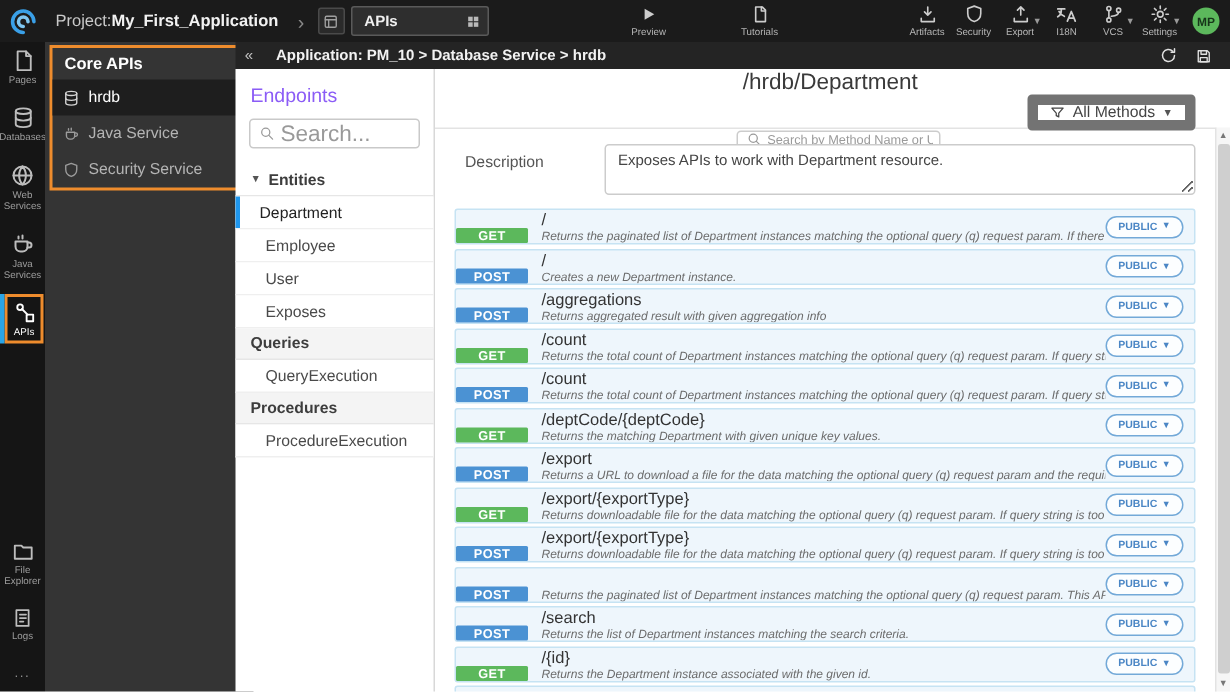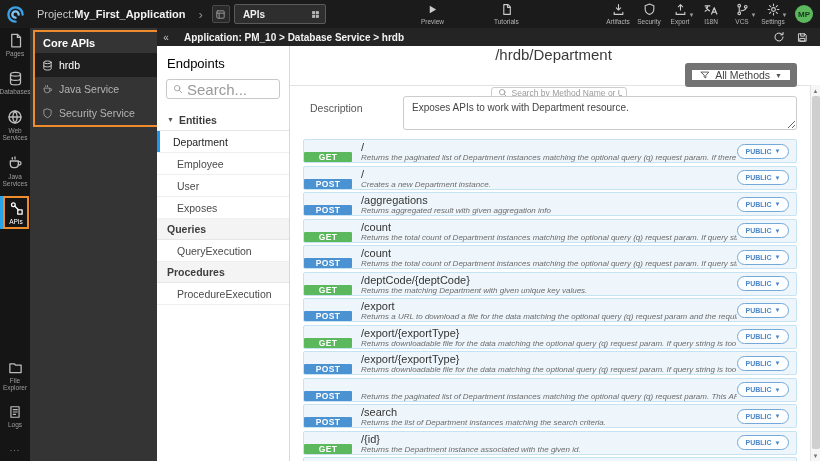--- a/index.html
+++ b/index.html
@@ -59,21 +59,21 @@
   
   #appheader { position:absolute; top:28px; left:157px; width:663px; height:18px; background:#242424;
                display:flex; align-items:center; }
   #collapse-btn { width:14px; text-align:center; color:#c2c2c2; font-size:10px; margin-left:2px; }
   #breadcrumb { font-size:10px; font-weight:bold; margin-left:11px; color:#f2f2f2; white-space:nowrap; }
   #appheader .hicons { margin-left:auto; display:flex; gap:12px; padding-right:12px; color:#e0e0e0; align-items:center; }
 
   
   #endpoints { position:absolute; top:46px; left:157px; width:133px; height:415px; background:#fff;
                border-right:1px solid #d8d8d8; }
-  #ep-title { font-size:13px; color:#000000; padding:10px 10px 8px; }
+  #ep-title { font-size:13px; color:#8b5cf6; padding:10px 10px 8px; }
   #ep-search { margin:0 9px 10px; height:20px; border:1px solid #c9c9c9; border-radius:3px;
                display:flex; align-items:center; gap:4px; padding-left:6px; color:#999; }
   #ep-search input { border:none; outline:none; width:82px; font-size:15px; color:#555;
                      font-family:inherit; background:transparent; }
   #ep-search input::placeholder { color:#999; }
   .ep-group-header { height:22px; display:flex; align-items:center; gap:5px; padding-left:10px;
                      font-size:10.5px; font-weight:bold; color:#3d3d3d; border-bottom:1px solid #e6e6e6; }
   .ep-group-header.plain { background:#f4f4f4; height:21px; }
   .ep-arrow { font-size:7px; color:#555; }
   .ep-item { height:22px; display:flex; align-items:center; padding-left:20px; font-size:10.5px;

